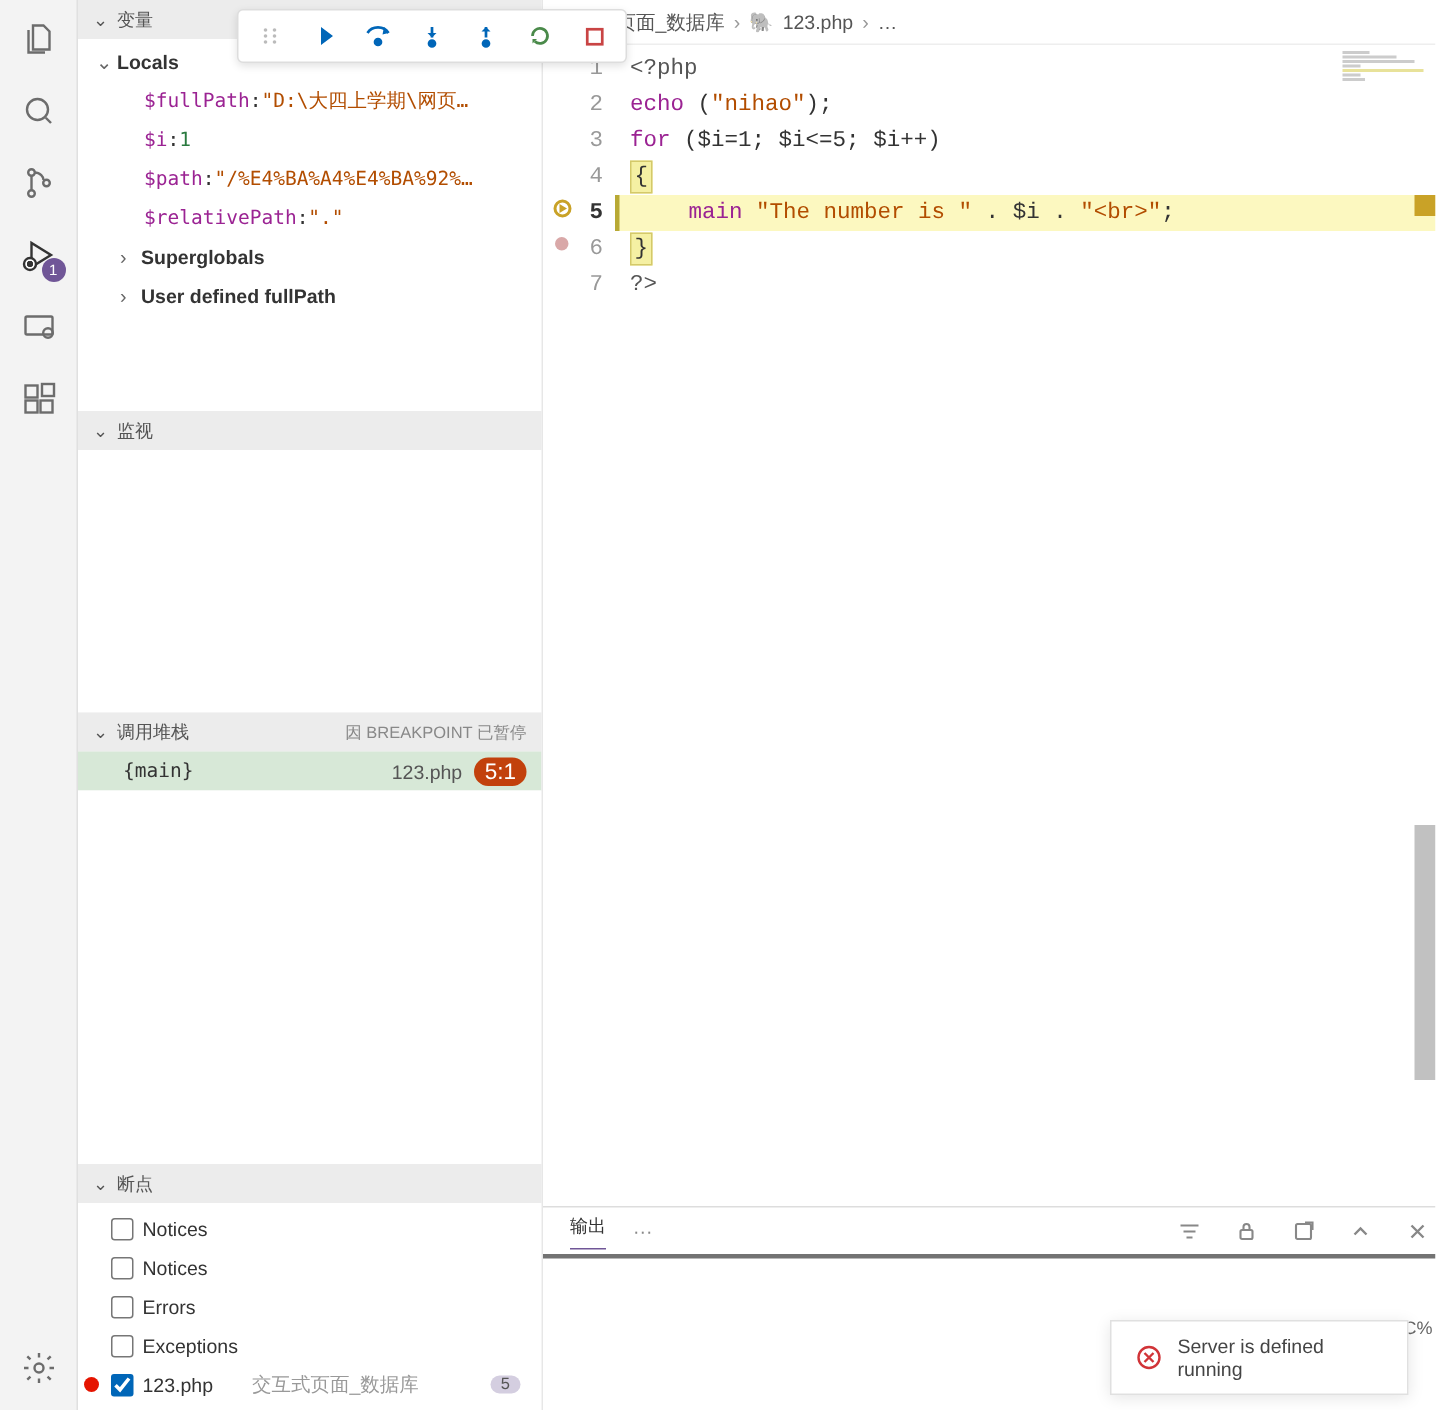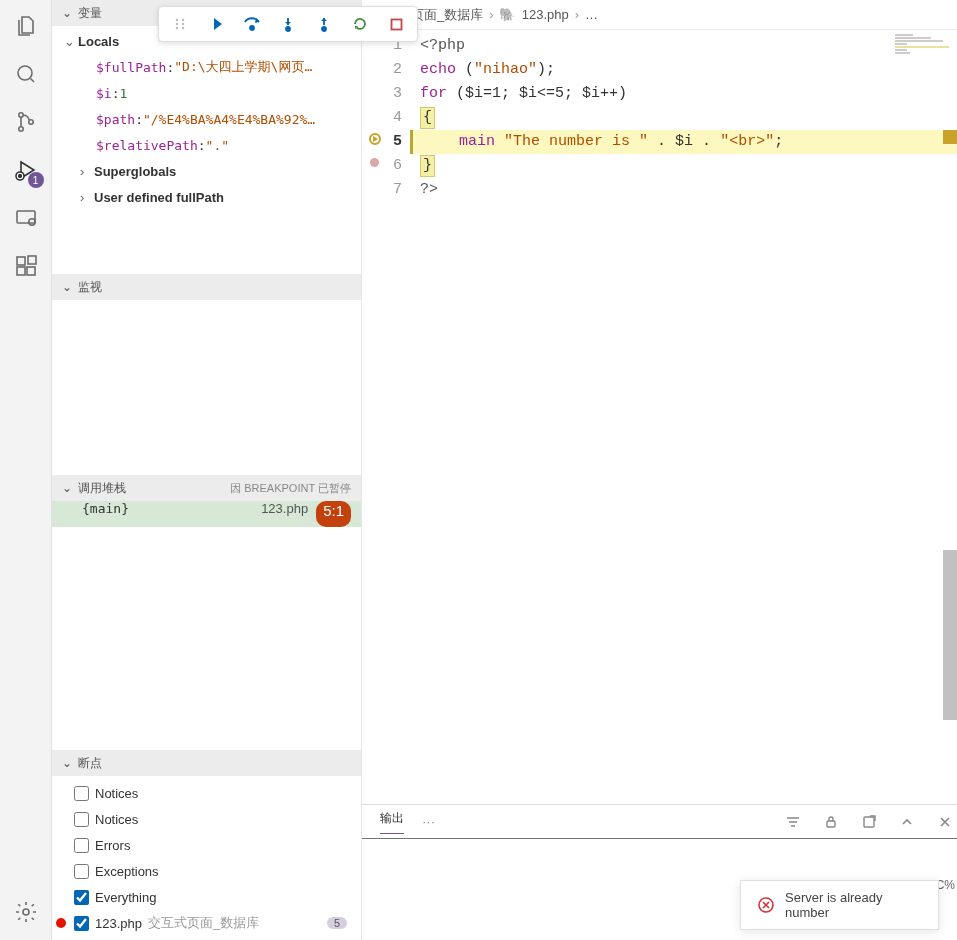--- a/index.html
+++ b/index.html
@@ -27,33 +27,33 @@
 .tree-row .chev { width: 14px; color: #666; }
 .tree-row .label { font-weight: 600; color: #333; }
 .var-name { color: #9b2393; font-family: Consolas, monospace; }
 .var-sep { color: #333; font-family: Consolas, monospace; }
 .var-val-str { color: #b24d00; font-family: Consolas, monospace; white-space: nowrap; overflow: hidden; text-overflow: ellipsis; }
 .var-val-num { color: #2a7a3f; font-family: Consolas, monospace; }
 
 .watch-body { flex: 0 0 175px; background: #fff; }
 
 .callstack-body { background: #fff; }
-.stack-row { display: flex; height: 26px; padding: 0 10px 0 30px; background: #d7e8d7; }
+.stack-row { display: flex; align-items: center; height: 26px; padding: 0 10px 0 30px; background: #d7e8d7; }
 .stack-row .name { flex: 1; font-family: Consolas, monospace; color: #333; }
 .stack-row .file { color: #555; margin-right: 8px; }
 .stack-row .pos { background: #c2410c; color: #fff; border-radius: 10px; padding: 1px 7px; font-size: 15px; }
 
 .filler { flex: 1; background: #fff; }
 
 .bp-body { background: #fff; padding: 4px 0; }
 .bp-row { display: flex; align-items: center; height: 26px; padding-left: 22px; gap: 6px; }
 .bp-row input[type=checkbox] { width: 15px; height: 15px; accent-color: #0066b8; }
 .bp-row .txt { color: #333; }
 .bp-row .dot { width: 10px; height: 10px; border-radius: 50%; background: #e51400; margin-left: -18px; margin-right: 2px; }
-.bp-row .folder { color: #999; margin-left: 0; }
+.bp-row .folder { color: #999; margin-left: 20px; }
 .bp-row .count { background: #d4cee0; color: #555; border-radius: 10px; padding: 0 7px; font-size: 11px; margin-left: auto; margin-right: 14px; }
 
 
 .editor-area { flex: 1; display: flex; flex-direction: column; position: relative; }
 .breadcrumb { height: 30px; display: flex; align-items: center; padding-left: 36px; gap: 6px; color: #555; font-size: 13px; border-bottom: 1px solid #eee; }
 .breadcrumb .sep { color: #999; }
 .breadcrumb .ico { color: #8a63b8; }
 
 .editor-body { flex: 1; display: flex; background: #fff; position: relative; font-family: Consolas, "Courier New", monospace; font-size: 15px; }
 .gutter { width: 58px; text-align: right; padding-right: 18px; padding-top: 4px; color: #999; line-height: 24px; position: relative; }
@@ -80,21 +80,21 @@
 .debug-toolbar { position: absolute; top: 6px; left: 158px; background: #fff; border: 1px solid #ddd; box-shadow: 0 2px 6px rgba(0,0,0,0.12); border-radius: 4px; height: 36px; display: flex; align-items: center; padding: 0 6px; gap: 6px; z-index: 10; }
 .debug-toolbar .dt-btn { width: 30px; height: 30px; display: flex; align-items: center; justify-content: center; cursor: pointer; color: #555; border-radius: 3px; }
 .debug-toolbar .grip { color: #bbb; cursor: move; }
 .debug-toolbar .play { color: #0066b8; }
 .debug-toolbar .step { color: #0066b8; }
 .debug-toolbar .restart { color: #4a8a4a; }
 .debug-toolbar .stop { color: #c94444; }
 
 
 .panel { position: absolute; bottom: 40px; left: 0; right: 0; height: 96px; border-top: 1px solid #ddd; background: #fff; }
-.panel-tabs { height: 34px; display: flex; align-items: center; padding-left: 18px; gap: 18px; border-bottom: 1px solid #737373; }
+.panel-tabs { height: 34px; display: flex; align-items: center; padding-left: 18px; gap: 18px; border-bottom: 3px solid #737373; }
 .panel-tabs .tab { color: #555; font-size: 12px; cursor: pointer; }
 .panel-tabs .tab.active { color: #333; border-bottom: 1px solid #705697; padding-bottom: 6px; }
 .panel-tabs .more { color: #888; cursor: pointer; }
 .panel-tabs .spacer2 { flex: 1; }
 .panel-tabs select { border: 1px solid #ccc; background: #fff; padding: 3px 22px 3px 8px; font-size: 12px; color: #333; appearance: none; width: 200px; position: relative; }
 .select-wrap { position: relative; }
 .select-wrap::after { content: "⌄"; position: absolute; right: 8px; top: 2px; color: #666; pointer-events: none; }
 .panel-tabs .picon { color: #888; cursor: pointer; width: 20px; text-align: center; }
 
 
@@ -239,24 +239,20 @@
         </div>
       <div class="bp-row">
           <input type="checkbox" style="">
           <span class="txt">Errors</span>
         </div>
       <div class="bp-row">
           <input type="checkbox" style="">
           <span class="txt">Exceptions</span>
         </div>
       <div class="bp-row">
-          <input type="checkbox" checked="" style="">
-          <span class="txt">Everything</span>
-        </div>
-      <div class="bp-row">
         <span class="dot"></span>
         <input type="checkbox" checked="" style="">
         <span class="txt">123.php</span>
         <span class="folder">交互式页面_数据库</span>
         <span class="count">5</span>
       </div>
     </div>
   </div>
 
   <div class="editor-area">
@@ -344,21 +340,21 @@
       </div>
     </div>
 
     <div class="toast">
       <span class="terr">
         <svg width="18" height="18" viewBox="0 0 18 18" fill="none" stroke="currentColor" stroke-width="1.6">
             <circle cx="9" cy="9" r="7"></circle>
             <path d="m6 6 6 6M12 6l-6 6"></path>
           </svg>
       </span>
-      <span class="msg">Server is already number</span>
+      <span class="msg">Server is defined running</span>
     </div>
     <div class="toast-side">C%</div>
 
   </div>
 </div>
 
 <div class="debug-toolbar">
   <span class="dt-btn grip">
     <svg width="14" height="14" viewBox="0 0 14 14" fill="currentColor">
         <circle cx="4" cy="3" r="1.2"></circle>

